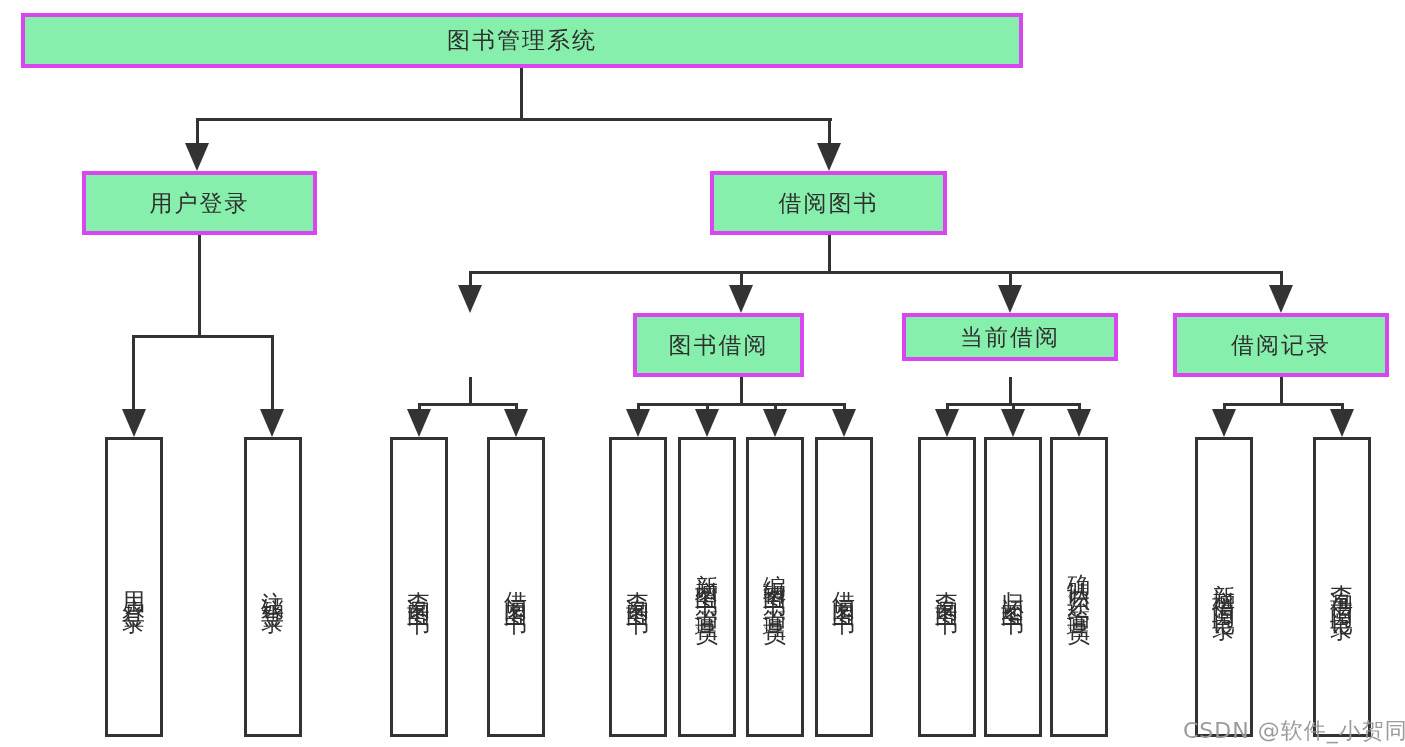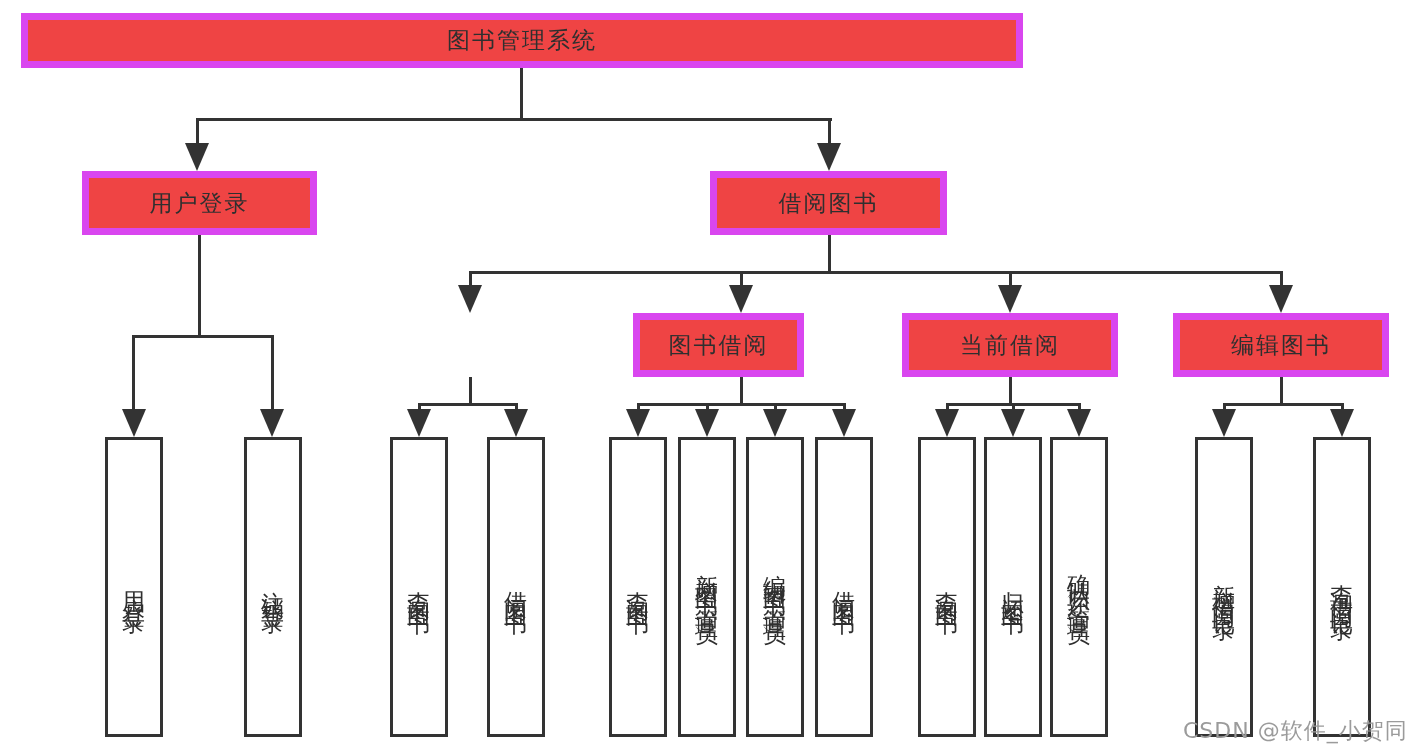--- a/index.html
+++ b/index.html
@@ -1,21 +1,21 @@
 <!DOCTYPE html>
 <html><head>
 <meta charset="utf-8">
 <style>
   html,body{margin:0;padding:0;background:#fff;}
   .stage{
     position:relative;width:1405px;height:747px;background:#fff;overflow:hidden;
     font-family:"DejaVu Sans","Liberation Sans",sans-serif;
   }
   .box{
-    position:absolute;background:#ef4444;border:7px solid #d946ef;box-sizing:border-box;
+    position:absolute;background:#86efac;border:4px solid #d946ef;box-sizing:border-box;
     display:flex;align-items:center;justify-content:center;
     font-size:23px;letter-spacing:2px;color:#2f2f2f;white-space:nowrap;
   }
   .leaf{
     position:absolute;background:#fff;border:3px solid #333;box-sizing:border-box;
     width:58px;height:300px;top:437px;
     writing-mode:vertical-rl;text-orientation:mixed;
     text-align:center;line-height:52px;font-size:23px;letter-spacing:7px;color:#2f2f2f;
   }
   .hline,.vline{position:absolute;background:#333;}
@@ -60,22 +60,22 @@
   <div class="vline" style="left:469px;top:271px;height:20px"></div>
   <div class="arrow" style="left:458px;top:285px"></div>
   <div class="vline" style="left:740px;top:271px;height:20px"></div>
   <div class="arrow" style="left:729px;top:285px"></div>
   <div class="vline" style="left:1009px;top:271px;height:20px"></div>
   <div class="arrow" style="left:998px;top:285px"></div>
   <div class="vline" style="left:1280px;top:271px;height:20px"></div>
   <div class="arrow" style="left:1269px;top:285px"></div>
 
   <div class="box" style="left:633px;top:313px;width:171px;height:64px">图书借阅</div>
-  <div class="box" style="left:902px;top:313px;width:216px;height:64px">当前借阅</div>
-  <div class="box" style="left:1173px;top:313px;width:216px;height:64px">编辑图书</div>
+  <div class="box" style="left:902px;top:313px;width:216px;height:48px">当前借阅</div>
+  <div class="box" style="left:1173px;top:313px;width:216px;height:64px">借阅记录</div>
 
   <div class="vline" style="left:469px;top:377px;height:26px"></div>
   <div class="hline" style="left:418px;top:403px;width:100px"></div>
   <div class="vline" style="left:418px;top:403px;height:14px"></div>
   <div class="arrow" style="left:407px;top:409px"></div>
   <div class="vline" style="left:515px;top:403px;height:14px"></div>
   <div class="arrow" style="left:504px;top:409px"></div>
 
   <div class="vline" style="left:740px;top:377px;height:26px"></div>
   <div class="hline" style="left:637px;top:403px;width:209px"></div>

